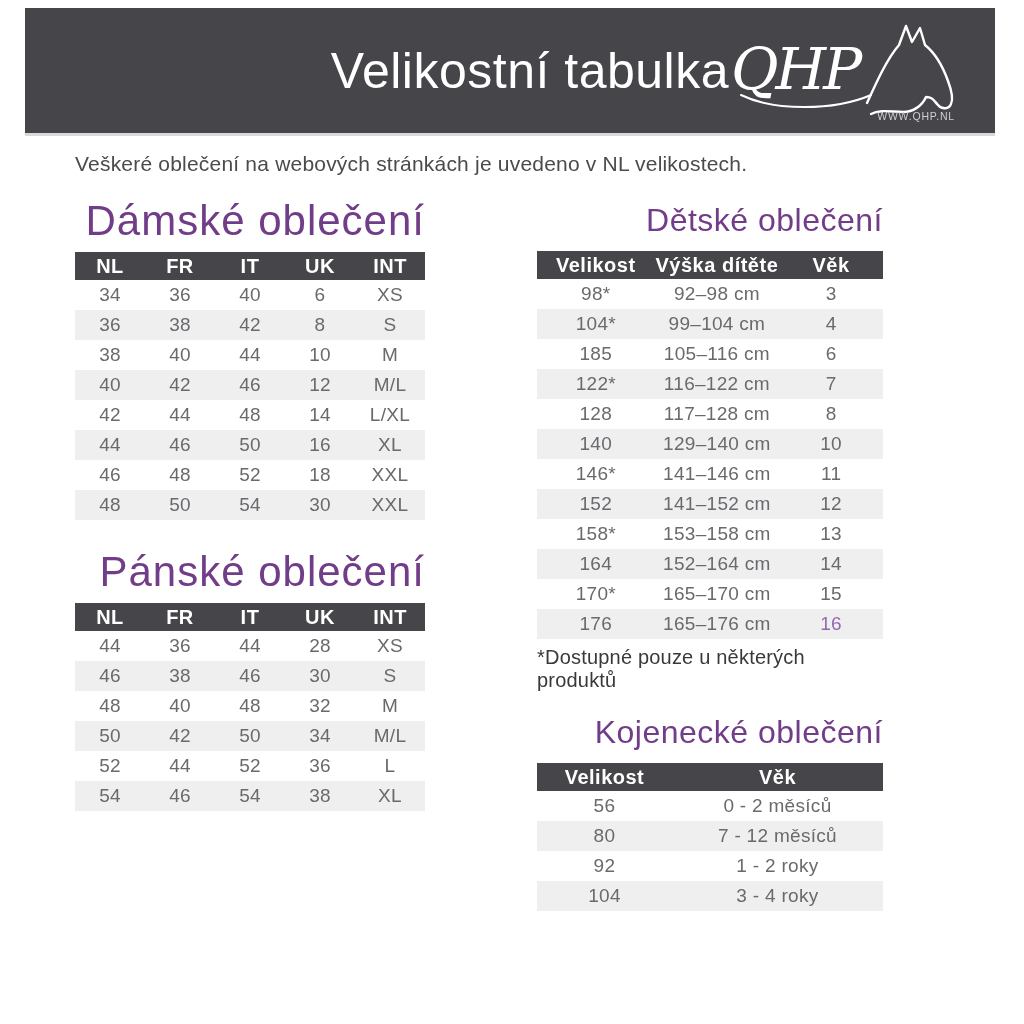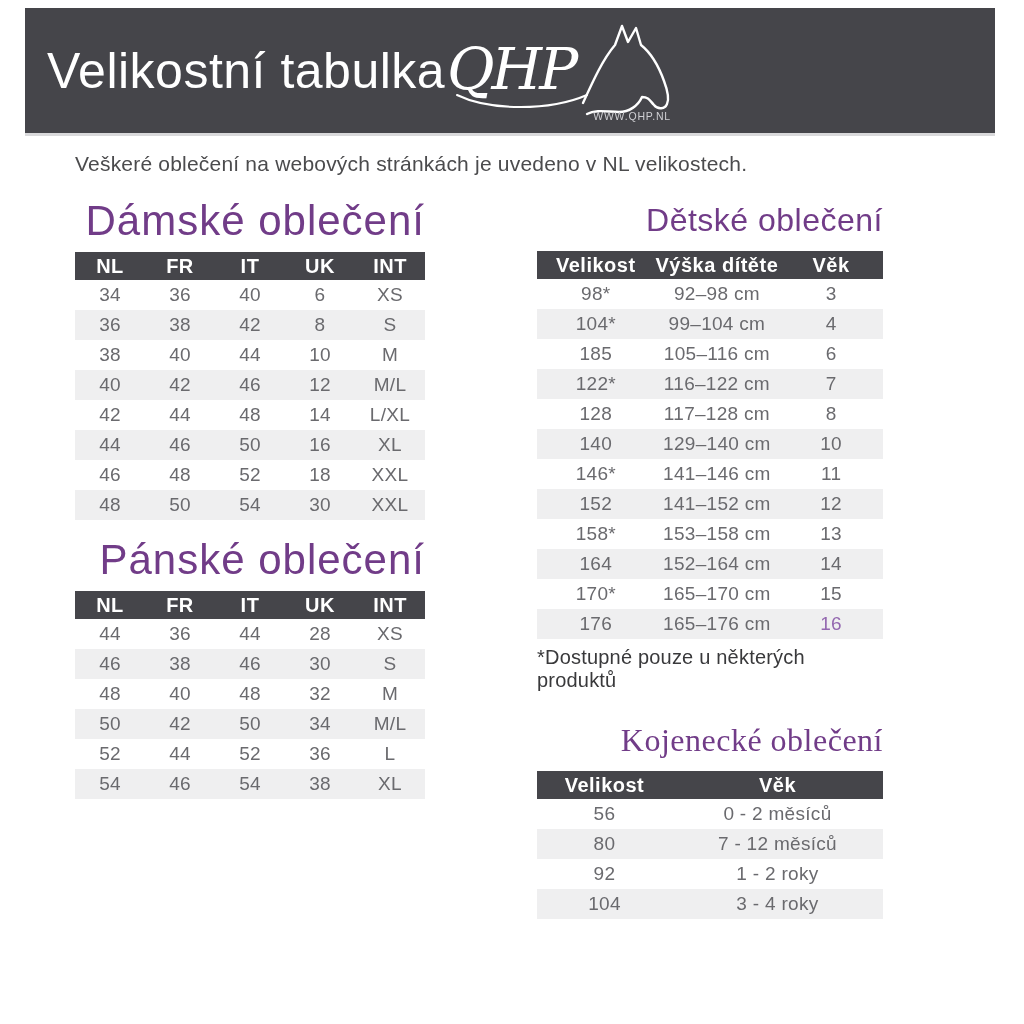--- a/index.html
+++ b/index.html
@@ -11,44 +11,44 @@
     --intro-text:#4b4b4d;
     --footnote-text:#39393b;
   }
   *{margin:0;padding:0;box-sizing:border-box;}
   html,body{width:1024px;height:1024px;background:#ffffff;overflow:hidden;}
   body{position:relative;font-family:"Liberation Sans",sans-serif;}
 
   .topbar{
     position:absolute;left:25px;top:8px;width:970px;height:125px;
     background:var(--header-bg);
-    display:flex;align-items:center;justify-content:flex-start;
-    padding:0 38px 0 22px;
+    display:flex;align-items:center;justify-content:flex-end;
+    padding:0 38px 0 44px;
     box-shadow:0 3px 0 #d9d9db;
   }
   .topbar h1{
     color:#ffffff;font-size:50px;font-weight:400;letter-spacing:0.5px;
     font-family:"Liberation Sans",sans-serif;
   }
   .logo-svg{display:block;}
 
   .intro{
     position:absolute;left:75px;top:152px;width:860px;
     font-size:21px;color:var(--intro-text);letter-spacing:0.2px;
   }
 
   .col{position:absolute;}
   .col-left{left:75px;top:197px;width:350px;}
   .col-right{left:537px;top:203px;width:346px;}
 
   h2{color:var(--accent);font-weight:500;white-space:nowrap;}
   .big-title{font-size:42px;line-height:48px;margin:0 0 7px -2px;letter-spacing:1px;text-align:right;}
-  .big-title.second{margin-top:16px;}
+  .big-title.second{margin-top:28px;}
   .small-title{font-size:32px;line-height:34px;margin:0 0 14px 0;letter-spacing:0.5px;text-align:right;}
-  .small-title.second{margin-top:31px;font-family:Liberation Serif, serif;}
+  .small-title.second{margin-top:23px;}
 
   table{width:100%;border-collapse:collapse;table-layout:fixed;}
   thead th{
     background:var(--header-bg);color:#ffffff;
     height:28px;font-size:20px;font-weight:700;text-align:center;
     letter-spacing:0.5px;
   }
   tbody td{
     height:30px;font-size:19px;font-weight:500;color:var(--cell-text);
     text-align:center;letter-spacing:0.3px;

